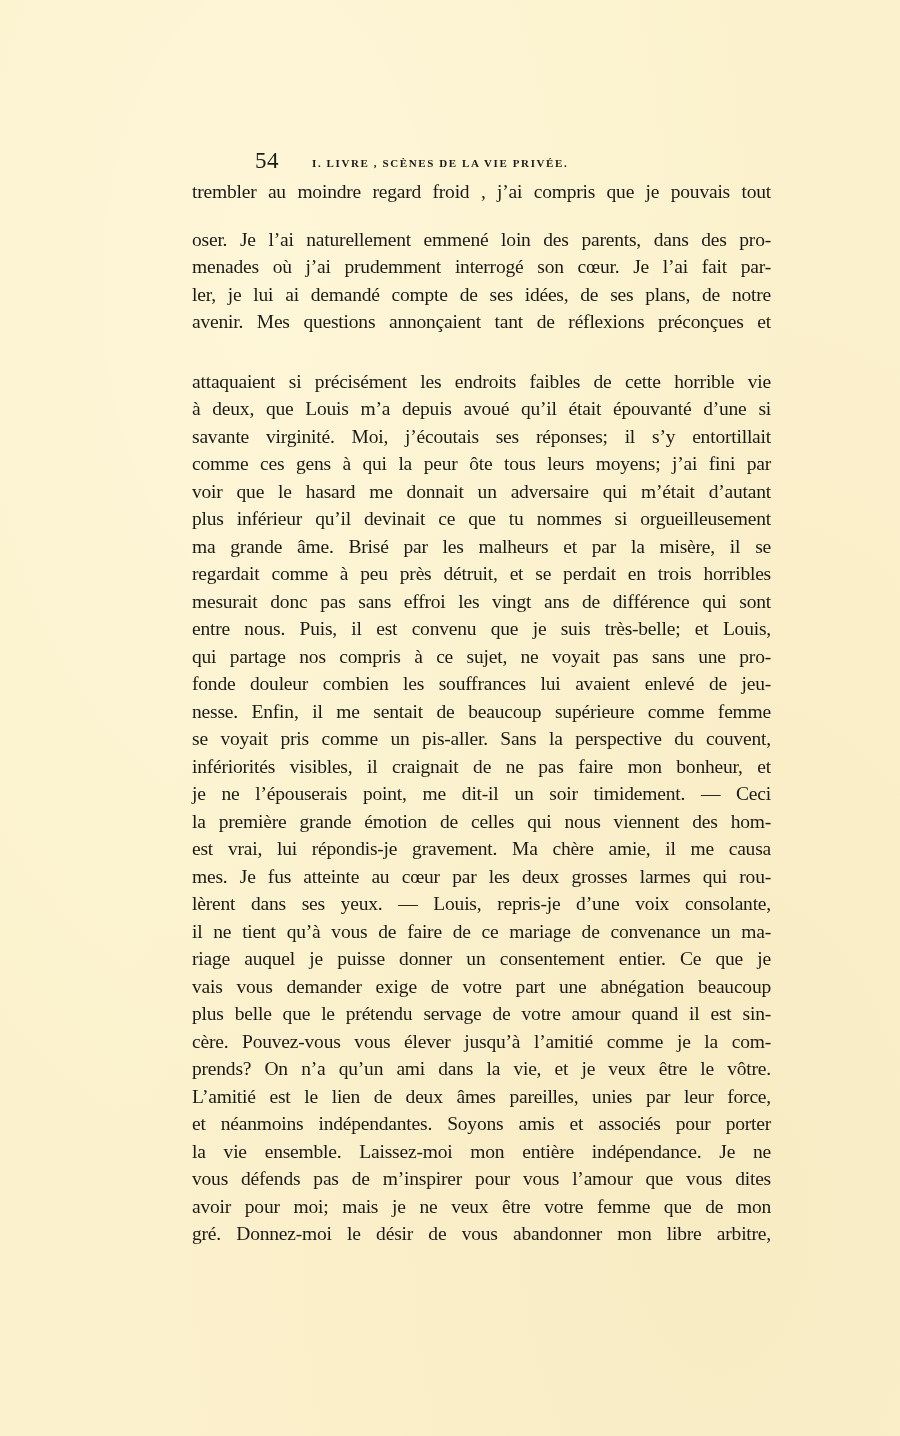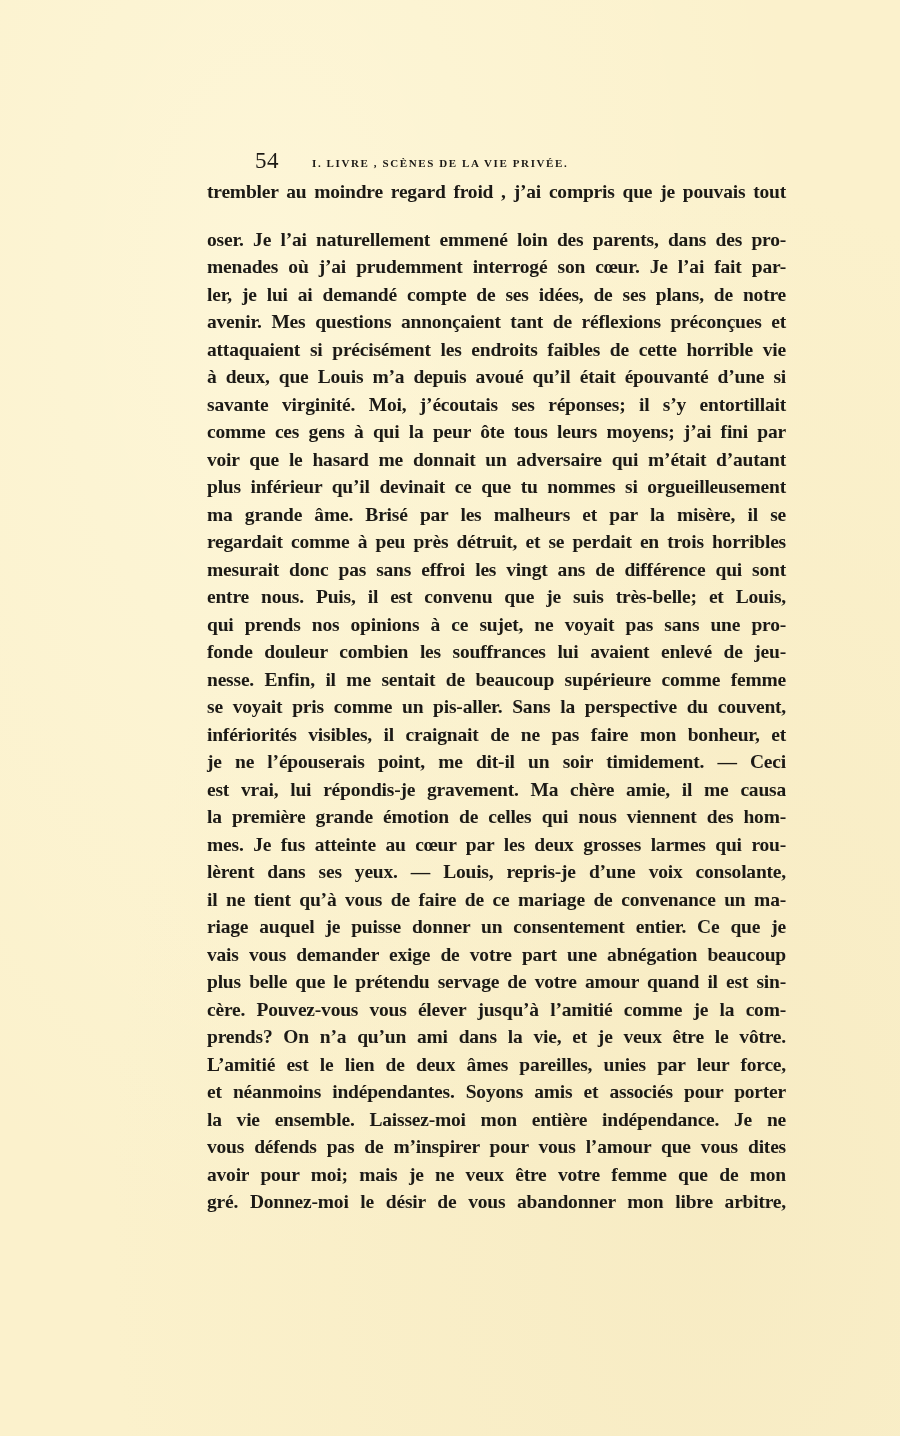--- a/index.html
+++ b/index.html
@@ -45,24 +45,23 @@
       left: 104px;
       top: 2px;
       font-size: 11px;
       line-height: 30px;
       font-weight: bold;
       letter-spacing: 1.6px;
       font-variant: small-caps;
     }
     .body-text {
       position: absolute;
-      left: 207px;
+      left: 192px;
       top: 178px;
       width: 579px;
-      font-weight: bold;
     }
     .line {
       display: block;
       height: 27.5px;
       line-height: 27.5px;
       font-size: 19.5px;
       white-space: nowrap;
       text-align: justify;
       text-align-last: justify;
       letter-spacing: -0.2px;
@@ -76,38 +75,38 @@
     <span class="page-number">54</span>
     <span class="header-title">I. LIVRE , SCÈNES DE LA VIE PRIVÉE.</span>
   </div>
 
   <div class="body-text" id="body-text">
       <span class="line" style="display: block; width: 579px;">trembler au moindre regard froid , j’ai compris que je pouvais tout</span>
       <span class="line" style="display: block; width: 579px; margin-top: 20px;">oser. Je l’ai naturellement emmené loin des parents, dans des pro-</span>
       <span class="line" style="display: block; width: 579px;">menades où j’ai prudemment interrogé son cœur. Je l’ai fait par-</span>
       <span class="line" style="display: block; width: 579px;">ler, je lui ai demandé compte de ses idées, de ses plans, de notre</span>
       <span class="line" style="display: block; width: 579px;">avenir. Mes questions annonçaient tant de réflexions préconçues et</span>
-      <span class="line" style="display: block; width: 579px;">attaquaient si précisément les endroits faibles de cette horrible vie</span>
+      <span class="line" style="display: block; width: 579px; margin-top: 32px;">attaquaient si précisément les endroits faibles de cette horrible vie</span>
       <span class="line" style="display: block; width: 579px;">à deux, que Louis m’a depuis avoué qu’il était épouvanté d’une si</span>
       <span class="line" style="display: block; width: 579px;">savante virginité. Moi, j’écoutais ses réponses; il s’y entortillait</span>
       <span class="line" style="display: block; width: 579px;">comme ces gens à qui la peur ôte tous leurs moyens; j’ai fini par</span>
       <span class="line" style="display: block; width: 579px;">voir que le hasard me donnait un adversaire qui m’était d’autant</span>
       <span class="line" style="display: block; width: 579px;">plus inférieur qu’il devinait ce que tu nommes si orgueilleusement</span>
       <span class="line" style="display: block; width: 579px;">ma grande âme. Brisé par les malheurs et par la misère, il se</span>
       <span class="line" style="display: block; width: 579px;">regardait comme à peu près détruit, et se perdait en trois horribles</span>
       <span class="line" style="display: block; width: 579px;">mesurait donc pas sans effroi les vingt ans de différence qui sont</span>
       <span class="line" style="display: block; width: 579px;">entre nous. Puis, il est convenu que je suis très-belle; et Louis,</span>
-      <span class="line" style="display: block; width: 579px;">qui prends nos opinions à ce sujet, ne voyait pas sans une pro-</span>
+      <span class="line" style="display: block; width: 579px;">qui partage nos compris à ce sujet, ne voyait pas sans une pro-</span>
       <span class="line" style="display: block; width: 579px;">fonde douleur combien les souffrances lui avaient enlevé de jeu-</span>
       <span class="line" style="display: block; width: 579px;">nesse. Enfin, il me sentait de beaucoup supérieure comme femme</span>
       <span class="line" style="display: block; width: 579px;">se voyait pris comme un pis-aller. Sans la perspective du couvent,</span>
       <span class="line" style="display: block; width: 579px;">infériorités visibles, il craignait de ne pas faire mon bonheur, et</span>
       <span class="line" style="display: block; width: 579px;">je ne l’épouserais point, me dit-il un soir timidement. — Ceci</span>
+      <span class="line" style="display: block; width: 579px;">la première grande émotion de celles qui nous viennent des hom-</span>
       <span class="line" style="display: block; width: 579px;">est vrai, lui répondis-je gravement. Ma chère amie, il me causa</span>
-      <span class="line" style="display: block; width: 579px;">la première grande émotion de celles qui nous viennent des hom-</span>
       <span class="line" style="display: block; width: 579px;">mes. Je fus atteinte au cœur par les deux grosses larmes qui rou-</span>
       <span class="line" style="display: block; width: 579px;">lèrent dans ses yeux. — Louis, repris-je d’une voix consolante,</span>
       <span class="line" style="display: block; width: 579px;">il ne tient qu’à vous de faire de ce mariage de convenance un ma-</span>
       <span class="line" style="display: block; width: 579px;">riage auquel je puisse donner un consentement entier. Ce que je</span>
       <span class="line" style="display: block; width: 579px;">vais vous demander exige de votre part une abnégation beaucoup</span>
       <span class="line" style="display: block; width: 579px;">plus belle que le prétendu servage de votre amour quand il est sin-</span>
       <span class="line" style="display: block; width: 579px;">cère. Pouvez-vous vous élever jusqu’à l’amitié comme je la com-</span>
       <span class="line" style="display: block; width: 579px;">prends? On n’a qu’un ami dans la vie, et je veux être le vôtre.</span>
       <span class="line" style="display: block; width: 579px;">L’amitié est le lien de deux âmes pareilles, unies par leur force,</span>
       <span class="line" style="display: block; width: 579px;">et néanmoins indépendantes. Soyons amis et associés pour porter</span>

